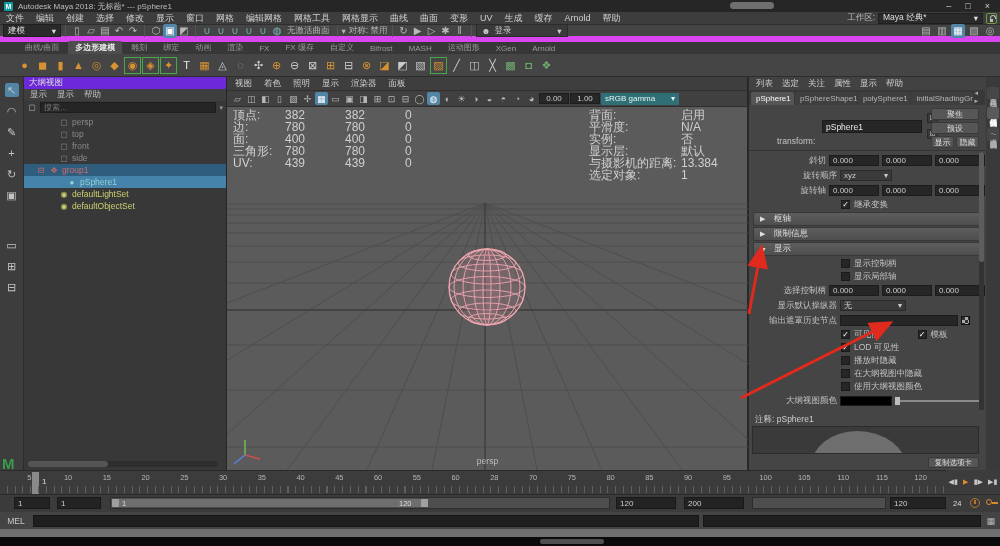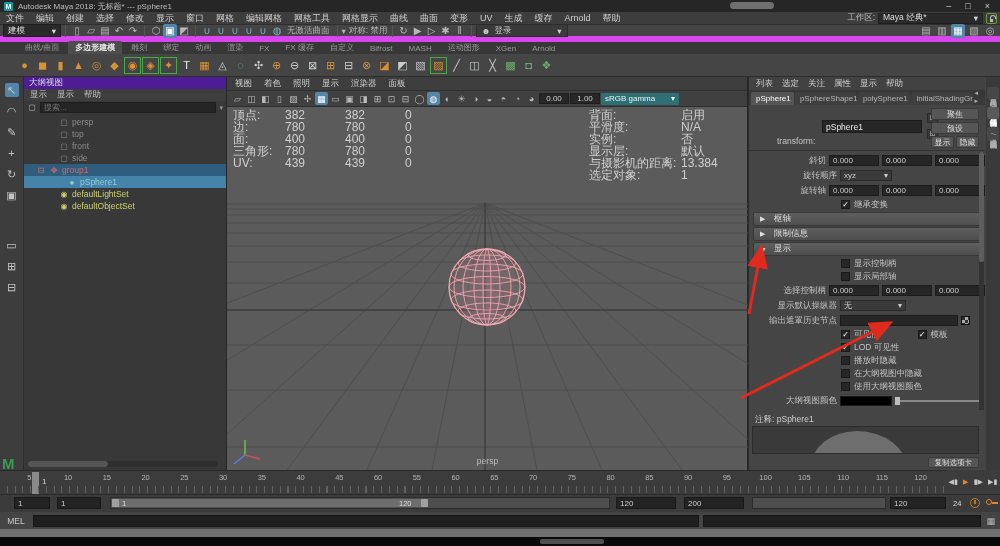--- a/index.html
+++ b/index.html
@@ -52,21 +52,21 @@
   .shelfitem.bracket{outline:1px solid #49a649;outline-offset:-1px;}
   
   .toolbox{top:77px;left:0;width:24px;height:393px;background:#3d3d3d;border-right:1px solid #2c2c2c;
            display:flex;flex-direction:column;align-items:center;padding-top:6px;gap:7px;}
   .toolbox .ico{font-size:11px;color:#c4c4c4;}
   .toolbox .gap{height:22px;}
   .mwm{position:absolute;left:2px;top:455px;font-size:15px;font-weight:bold;color:#3a9b4e;}
   
   .outliner{top:77px;left:24px;width:203px;height:393px;background:#383838;border-right:1px solid #262626;
             font-size:8.5px;}
-  .out-title{height:12px;background:#4c1d95;display:flex;align-items:center;padding:0 5px;color:#ddd;}
+  .out-title{height:12px;background:#6d28d9;display:flex;align-items:center;padding:0 5px;color:#ddd;}
   .out-menus{height:12px;display:flex;gap:10px;padding:0 6px;align-items:center;color:#c0c0c0;background:#3e3e3e;}
   .out-search{height:13px;display:flex;align-items:center;gap:3px;padding:0 3px;background:#383838;}
   .out-search input{flex:1;height:11px;background:#252525;border:1px solid #1d1d1d;color:#999;font-size:8px;padding:0 3px;
                     font-family:"Liberation Sans",sans-serif;}
   .out-list{padding-top:2px;}
   .out-row{height:12px;display:flex;align-items:center;gap:3px;padding-left:22px;color:#cfcfcf;}
   .out-row .oic{width:10px;font-size:8px;text-align:center;}
   .out-row.dim{color:#7d7d7d;}
   .out-row.selected{background:#2e5d7d;color:#fff;padding-left:12px;}
   .out-row.active{background:#4583ab;color:#fff;}
@@ -701,21 +701,21 @@
         <span>15</span>
         <span>20</span>
         <span>25</span>
         <span>30</span>
         <span>35</span>
         <span>40</span>
         <span>45</span>
         <span>60</span>
         <span>55</span>
         <span>60</span>
-        <span>65</span>
+        <span>28</span>
         <span>70</span>
         <span>75</span>
         <span>80</span>
         <span>85</span>
         <span>90</span>
         <span>95</span>
         <span>100</span>
         <span>105</span>
         <span>110</span>
         <span>115</span>

